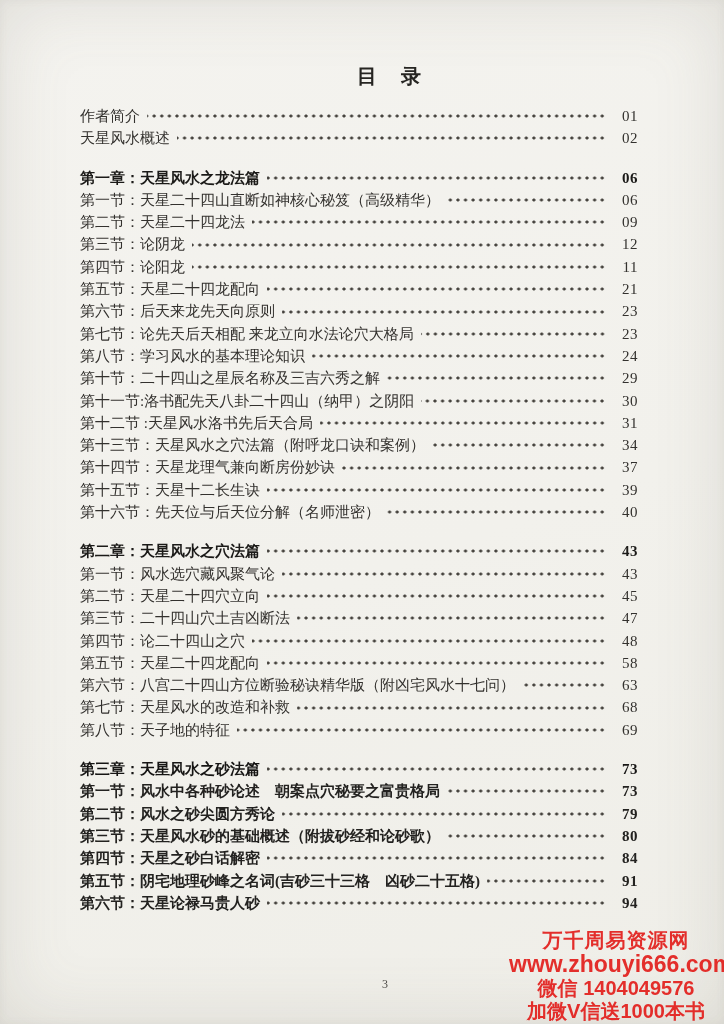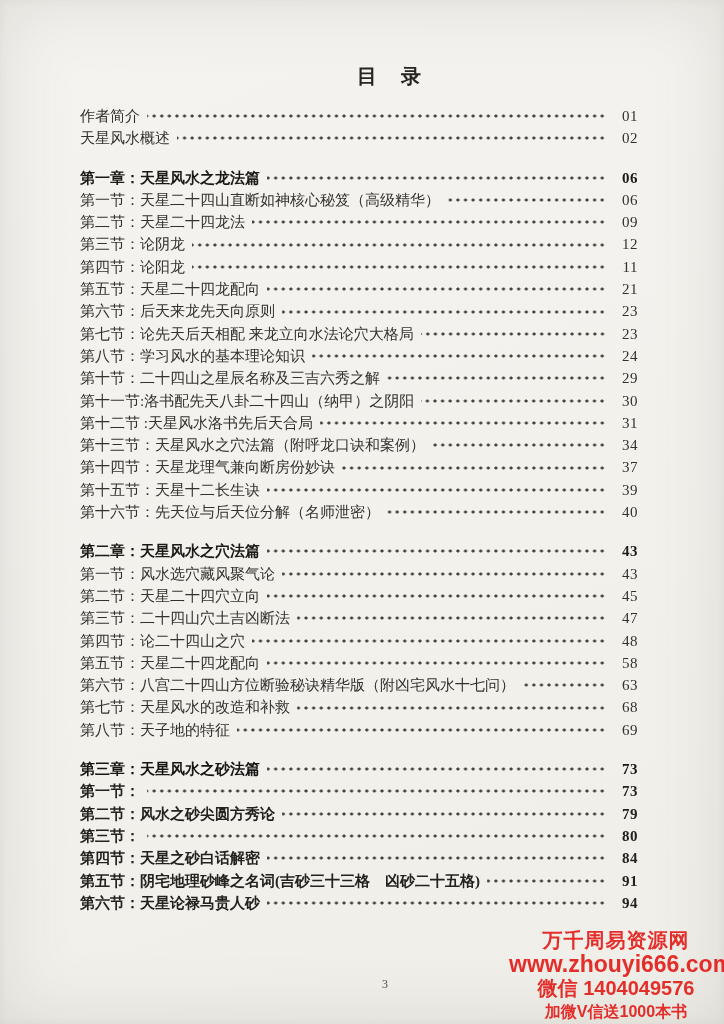--- a/index.html
+++ b/index.html
@@ -85,21 +85,21 @@
     text-align: center;
     font-family: "Liberation Sans", sans-serif;
     font-weight: 700;
     color: #e3201d;
     opacity: 0.93;
     z-index: 5;
   }
   .watermark .wm1 { font-size: 20px; line-height: 24px; letter-spacing: 1px; }
   .watermark .wm2 { font-size: 23px; line-height: 25px; letter-spacing: 0; }
   .watermark .wm3 { font-size: 20px; line-height: 23px; }
-  .watermark .wm4 { font-size: 16px; line-height: 23px; }
+  .watermark .wm4 { font-size: 20px; line-height: 23px; }
 </style>
 </head>
 <body>
 
 <div class="page">
   <div class="content">
     <h1 class="doc-title">目　录</h1>
     <div class="toc" id="toc">
         <div class="group">
           <div class="row">
@@ -269,31 +269,33 @@
         </div>
         <div class="group heavy">
           <div class="row chapter">
             <span class="lbl">第三章：</span>
             <span class="ttl">天星风水之砂法篇</span>
             <span class="leader"></span>
             <span class="pg">73</span>
           </div>
           <div class="row">
             <span class="lbl">第一节：</span>
+            <span class="ttl">风水中各种砂论述　朝案点穴秘要之富贵格局</span>
             <span class="leader"></span>
             <span class="pg">73</span>
           </div>
           <div class="row">
             <span class="lbl">第二节：</span>
             <span class="ttl">风水之砂尖圆方秀论</span>
             <span class="leader"></span>
             <span class="pg">79</span>
           </div>
           <div class="row">
             <span class="lbl">第三节：</span>
+            <span class="ttl">天星风水砂的基础概述（附拔砂经和论砂歌）</span>
             <span class="leader"></span>
             <span class="pg">80</span>
           </div>
           <div class="row">
             <span class="lbl">第四节：</span>
             <span class="ttl">天星之砂白话解密</span>
             <span class="leader"></span>
             <span class="pg">84</span>
           </div>
           <div class="row">

